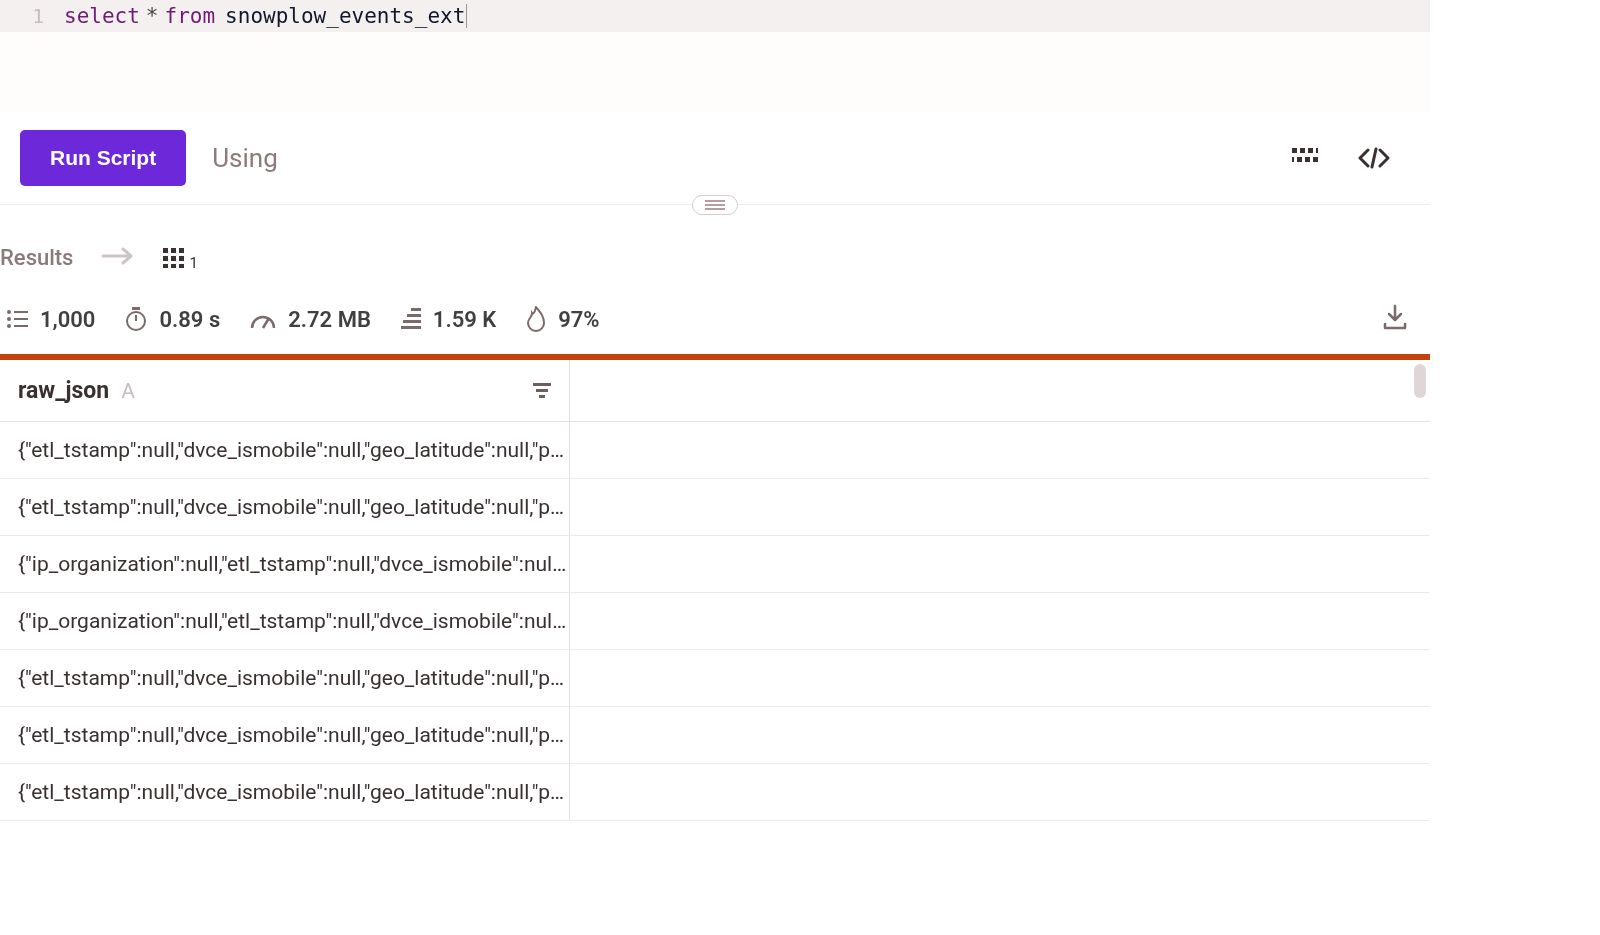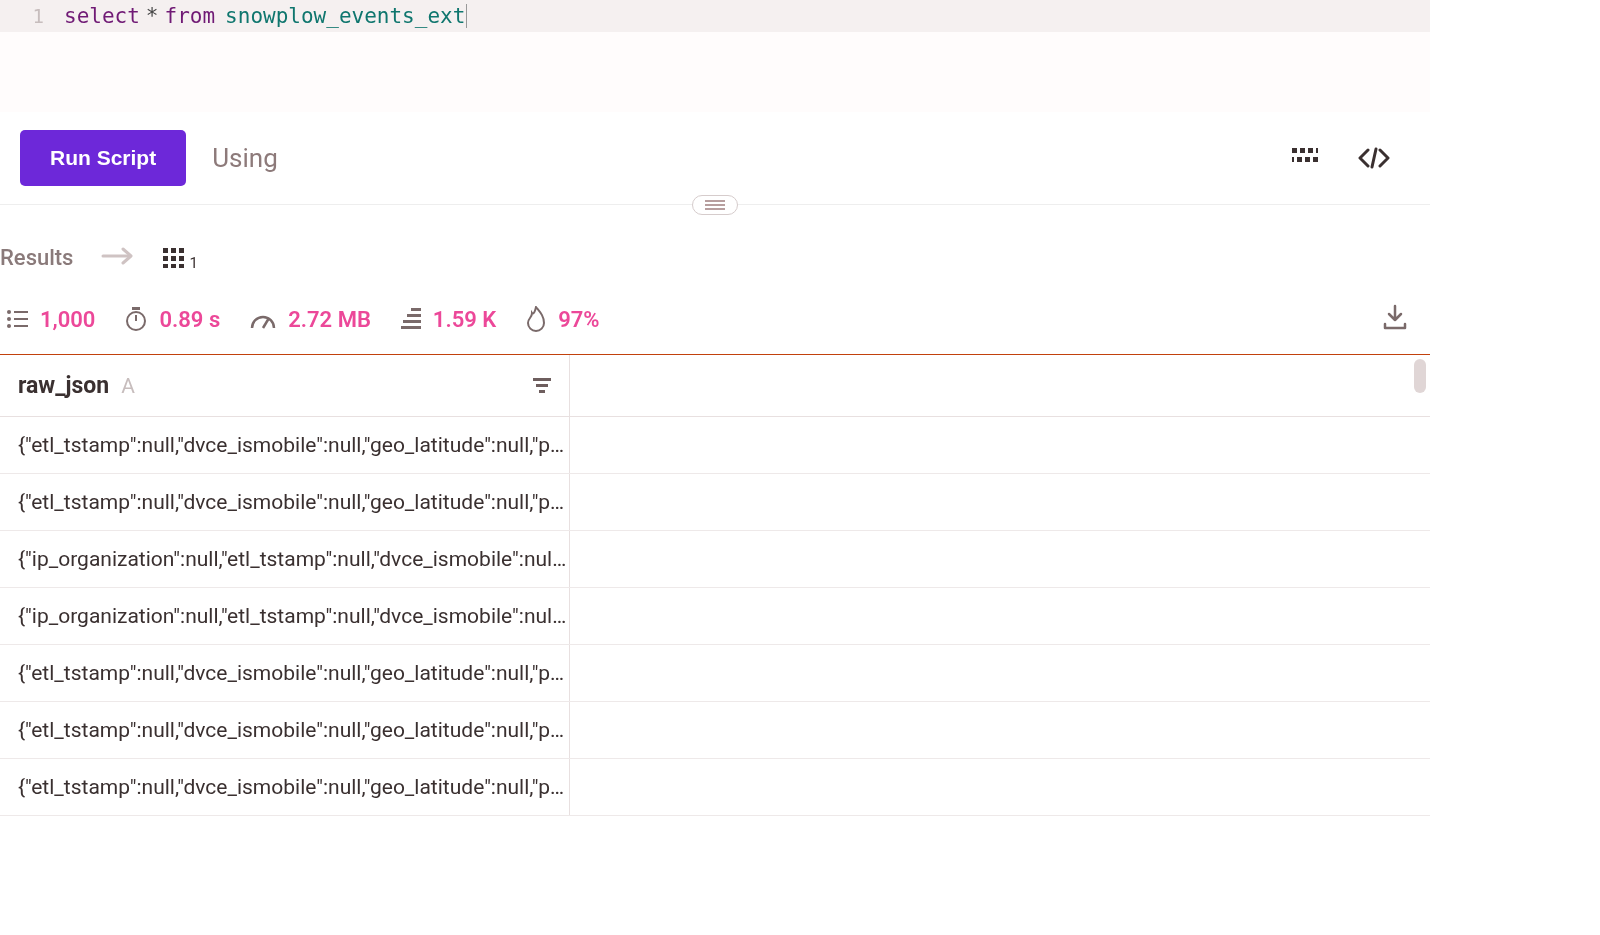--- a/index.html
+++ b/index.html
@@ -31,21 +31,21 @@
     text-align: right;
     padding-right: 20px;
     font-size: 19px;
   }
   .code-line {
     display: flex;
     align-items: center;
   }
   .kw { color: #701a75; }
   .op { color: #444; margin: 0 6px; }
-  .ident { color: #0f766e; }
+  .ident { color: #0f172a; }
   .cursor {
     display: inline-block;
     width: 1px;
     height: 24px;
     background: #999;
     margin-left: 1px;
     vertical-align: middle;
   }
   .editor-blank {
     height: 80px;
@@ -158,37 +158,37 @@
     margin-left: 4px;
     margin-bottom: -4px;
   }
   .stats-row {
     display: flex;
     align-items: center;
     padding: 18px 6px 22px 6px;
     gap: 30px;
     font-size: 22px;
     font-weight: 600;
-    color: #ec4899;
+    color: #404040;
     position: relative;
   }
   .stat {
     display: flex;
     align-items: center;
     gap: 12px;
   }
   .stat svg { color: #7a6a6a; }
   .download-btn {
     position: absolute;
     right: 22px;
     cursor: pointer;
     color: #7a6a6a;
   }
   .table-wrap {
-    border-top: 1px solid #c2410c;
+    border-top: 6px solid #c2410c;
     position: relative;
   }
   .table-head {
     display: flex;
     border-bottom: 1px solid #e8e0e0;
     height: 62px;
     align-items: center;
   }
   .col-head {
     width: 570px;

